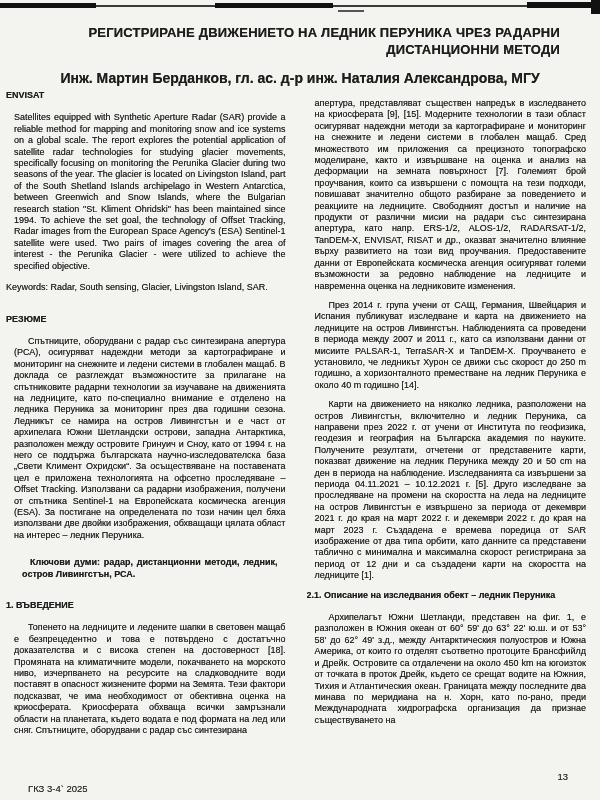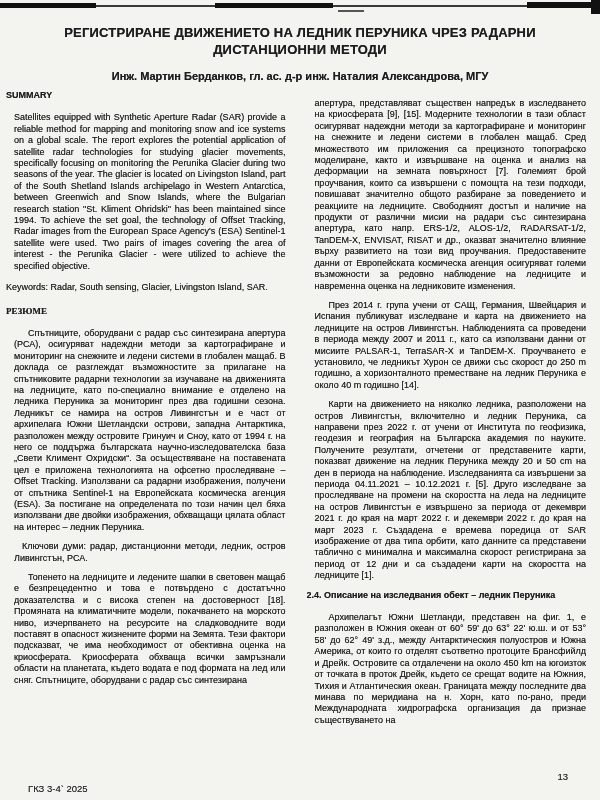--- a/index.html
+++ b/index.html
@@ -15,46 +15,46 @@
   .scan-line{position:absolute;top:5px;left:0;width:600px;height:2px;background:#3a3a3a;}
   .scan-blob{position:absolute;background:#111;}
   .blob-a{top:3px;left:0;width:96px;height:5px;}
   .blob-b{top:3px;left:215px;width:118px;height:5px;}
   .blob-c{top:2px;left:527px;width:73px;height:6px;}
   .blob-d{top:0;left:591px;width:9px;height:14px;}
   .blob-e{top:10px;left:338px;width:26px;height:2px;background:#555;}
 
   .title{
     margin:24px 40px 0 40px;
-    text-align:center;font-weight:bold;font-size:13px;line-height:17px;
+    text-align:right;font-weight:bold;font-size:13px;line-height:17px;
     letter-spacing:.2px;
     text-shadow:0 0 .5px rgba(20,20,20,.75);
   }
   .authors{
     margin:12px 30px 8px 30px;
-    text-align:center;font-weight:bold;font-size:11px;
+    text-align:center;font-weight:bold;font-size:14px;
     text-shadow:0 0 .4px rgba(20,20,20,.7);
   }
 
   .columns{
     position:absolute;top:90px;left:6px;right:6px;bottom:30px;
     display:flex;gap:13px;overflow:hidden;
   }
   .col{flex:1;min-width:0;overflow:hidden;}
 
   .body-text, .kw, .heading{
     font-size:9px;line-height:11.4px;
     text-shadow:0 0 .4px rgba(25,25,25,.65);
   }
   .body-text{text-align:justify;margin:8px;}
   .indent{text-indent:14px;}
   .heading{font-weight:bold;margin:0 0 11px 0;}
-  .heading.mid{margin:12px 0 11px 0;font-family:Liberation Serif, serif;}
+  .heading.mid{margin:20px 0 11px 0;}
   .kw{text-align:justify;margin:10px 0 0 0;}
-  .kw-bg{margin:8px;text-indent:8px;}
+  .kw-bg{margin:16px;text-indent:8px;font-weight:bold;}
 
   .footer{
     position:absolute;bottom:6px;left:0;width:600px;height:16px;
     font-size:9.5px;color:#2a2a2a;
     text-shadow:0 0 .4px rgba(25,25,25,.6);
   }
   .footer .journal{position:absolute;left:28px;bottom:0;}
   .footer .pagenum{position:absolute;right:32px;bottom:12px;}
 </style>
 </head>
@@ -68,34 +68,35 @@
   <div class="scan-blob blob-c"></div>
   <div class="scan-blob blob-d"></div>
   <div class="scan-blob blob-e"></div>
 
   <h1 class="title">РЕГИСТРИРАНЕ ДВИЖЕНИЕТО НА ЛЕДНИК ПЕРУНИКА ЧРЕЗ РАДАРНИ ДИСТАНЦИОННИ МЕТОДИ</h1>
   <div class="authors">Инж. Мартин Берданков, гл. ас. д-р инж. Наталия Александрова, МГУ</div>
 
   <div class="columns">
 
     <div class="col">
-      <div class="heading">SUMMARY</div>
+      <div class="heading">ENVISAT</div>
       <p class="body-text">Satellites equipped with Synthetic Aperture Radar (SAR) provide a reliable method for mapping and monitoring snow and ice systems on a global scale. The report explores the potential application of satellite radar technologies for studying glacier movements, specifically focusing on monitoring the Perunika Glacier during two seasons of the year. The glacier is located on Livingston Island, part of the South Shetland Islands archipelago in Western Antarctica, between Greenwich and Snow Islands, where the Bulgarian research station "St. Kliment Ohridski" has been maintained since 1994. To achieve the set goal, the technology of Offset Tracking, Radar images from the European Space Agency's (ESA) Sentinel-1 satellite were used. Two pairs of images covering the area of interest - the Perunika Glacier - were utilized to achieve the specified objective.</p>
       <p class="kw">Keywords: Radar, South sensing, Glacier, Livingston Island, SAR.</p>
       <div class="heading mid">РЕЗЮМЕ</div>
       <p class="body-text indent">Спътниците, оборудвани с радар със синтезирана апертура (РСА), осигуряват надеждни методи за картографиране и мониторинг на снежните и ледени системи в глобален мащаб. В доклада се разглеждат възможностите за прилагане на спътниковите радарни технологии за изучаване на движенията на ледниците, като по-специално внимание е отделено на ледника Перуника за мониторинг през два годишни сезона. Ледникът се намира на остров Ливингстън и е част от архипелага Южни Шетландски острови, западна Антарктика, разположен между островите Гринуич и Сноу, като от 1994 г. на него се поддържа българската научно-изследователска база „Свети Климент Охридски“. За осъществяване на поставената цел е приложена технологията на офсетно проследяване – Offset Tracking. Използвани са радарни изображения, получени от спътника Sentinel-1 на Европейската космическа агенция (ESA). За постигане на определената по този начин цел бяха използвани две двойки изображения, обхващащи цялата област на интерес – ледник Перуника.</p>
       <p class="kw kw-bg">Ключови думи: радар, дистанционни методи, ледник, остров Ливингстън, РСА.</p>
+      <div class="heading mid">1. ВЪВЕДЕНИЕ</div>
       <p class="body-text indent">Топенето на ледниците и ледените шапки в световен мащаб е безпрецедентно и това е потвърдено с достатъчно доказателства и с висока степен на достоверност [18]. Промяната на климатичните модели, покачването на морското ниво, изчерпването на ресурсите на сладководните води поставят в опасност жизнените форми на Земята. Тези фактори подсказват, че има необходимост от обективна оценка на криосферата. Криосферата обхваща всички замръзнали области на планетата, където водата е под формата на лед или сняг. Спътниците, оборудвани с радар със синтезирана</p>
     </div>
 
     <div class="col">
       <p class="body-text">апертура, представляват съществен напредък в изследването на криосферата [9], [15]. Модерните технологии в тази област осигуряват надеждни методи за картографиране и мониторинг на снежните и ледени системи в глобален мащаб. Сред множеството им приложения са прецизното топографско моделиране, както и извършване на оценка и анализ на деформации на земната повърхност [7]. Големият брой проучвания, които са извършени с помощта на тези подходи, повишават значително общото разбиране за поведението и реакциите на ледниците. Свободният достъп и наличие на продукти от различни мисии на радари със синтезирана апертура, като напр. ERS-1/2, ALOS-1/2, RADARSAT-1/2, TanDEM-X, ENVISAT, RISAT и др., оказват значително влияние върху развитието на този вид проучвания. Предоставените данни от Европейската космическа агенция осигуряват големи възможности за редовно наблюдение на ледниците и навременна оценка на ледниковите изменения.</p>
       <p class="body-text indent">През 2014 г. група учени от САЩ, Германия, Швейцария и Испания публикуват изследване и карта на движението на ледниците на остров Ливингстън. Наблюденията са проведени в периода между 2007 и 2011 г., като са използвани данни от мисиите PALSAR-1, TerraSAR-X и TanDEM-X. Проучването е установило, че ледникът Хурон се движи със скорост до 250 m годишно, а хоризонталното преместване на ледник Перуника е около 40 m годишно [14].</p>
       <p class="body-text indent">Карти на движението на няколко ледника, разположени на остров Ливингстън, включително и ледник Перуника, са направени през 2022 г. от учени от Института по геофизика, геодезия и география на Българска академия по науките. Получените резултати, отчетени от представените карти, показват движение на ледник Перуника между 20 и 50 cm на ден в периода на наблюдение. Изследванията са извършени за периода 04.11.2021 – 10.12.2021 г. [5]. Друго изследване за проследяване на промени на скоростта на леда на ледниците на остров Ливингстън е извършено за периода от декември 2021 г. до края на март 2022 г. и декември 2022 г. до края на март 2023 г. Създадена е времева поредица от SAR изображение от два типа орбити, като данните са представени таблично с минимална и максимална скорост регистрирана за период от 12 дни и са създадени карти на скоростта на ледниците [1].</p>
-      <div class="heading">2.4. Описание на изследвания обект – ледник Перуника</div>
+      <div class="heading">2.1. Описание на изследвания обект – ледник Перуника</div>
       <p class="body-text indent">Архипелагът Южни Шетланди, представен на фиг. 1, е разположен в Южния океан от 60° 59' до 63° 22' ю.ш. и от 53° 58' до 62° 49' з.д., между Антарктическия полуостров и Южна Америка, от които го отделят съответно протоците Брансфийлд и Дрейк. Островите са отдалечени на около 450 km на югоизток от точката в проток Дрейк, където се срещат водите на Южния, Тихия и Атлантическия океан. Границата между последните два минава по меридиана на н. Хорн, като по-рано, преди Международната хидрографска организация да признае съществуването на</p>
     </div>
 
   </div>
 
   <div class="footer">
     <span class="journal">ГКЗ 3-4` 2025</span>
     <span class="pagenum">13</span>
   </div>
 

